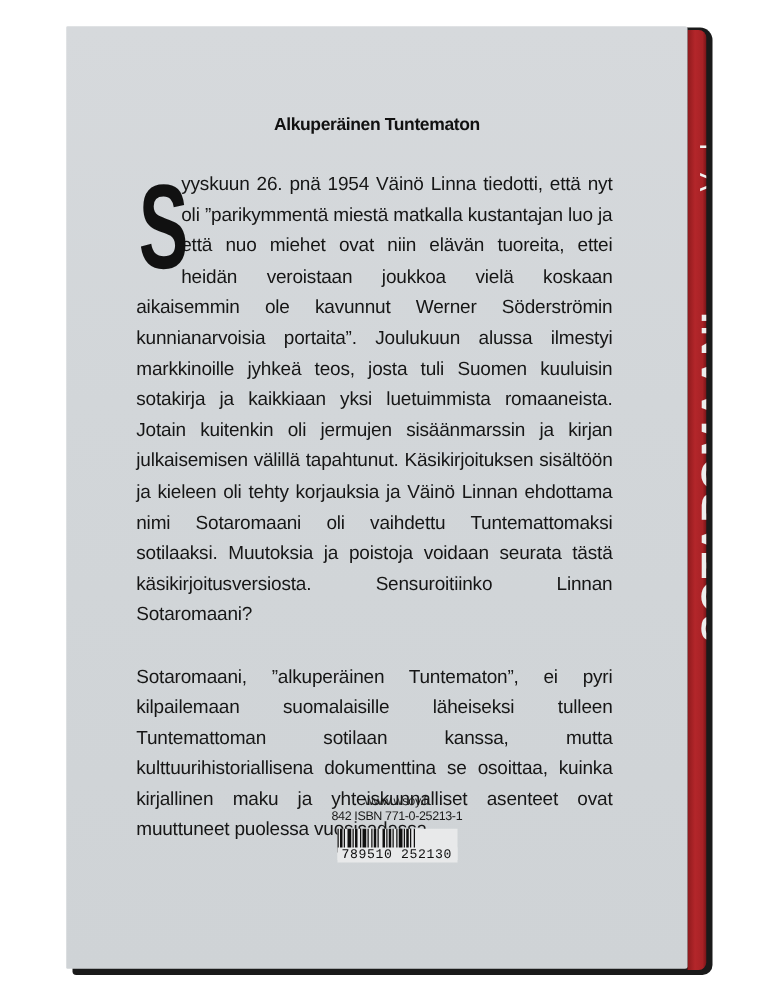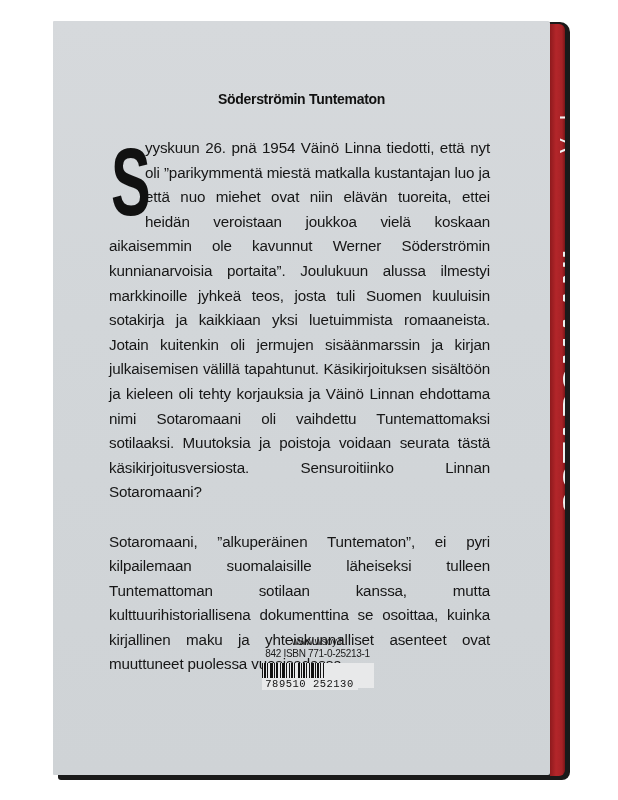--- a/index.html
+++ b/index.html
@@ -52,21 +52,21 @@
     float:left; font-family:"Liberation Sans", sans-serif; font-weight:bold;
     font-size:96px; line-height:76px; height:82px; margin:8px 8px 0 2px;
     transform:scaleX(0.62); transform-origin:left top; width:26px; color:#111;
   }
   .footer {
     position:absolute; left:53px; top:636px; width:497px; text-align:center;
     color:#1a1a1a; font-family:"Liberation Sans", sans-serif;padding-left:16px;
   }
   .url { font-size:10px; line-height:12px; letter-spacing:-0.2px; }
   .isbn { font-size:10px; line-height:12px; letter-spacing:-0.3px; }
-  .barcode-wrap { display:inline-block; margin-top:3px; position:relative; width:112px; height:25px; background:#e8e9ea; }
+  .barcode-wrap { display:inline-block; margin-top:3px; position:relative; width:96px; height:25px; background:#e8e9ea; }
   .barcode-bars { position:absolute; left:0; top:0; width:96px; height:19px; display:flex; }
   .barcode-bars span { display:block; height:100%; background:#111; }
   .barcode-num {
     position:absolute; left:0; bottom:-2px; width:96px; text-align:center;
     font-family:"Liberation Mono", monospace; font-size:10.5px; line-height:12px;
     background:#e8e9ea; letter-spacing:0.5px; color:#111;
   }
   .designer { font-size:10px; line-height:12px; margin-top:1px; letter-spacing:-0.3px; }
 </style>
 </head>
@@ -76,21 +76,21 @@
 
 <div class="spine">
   <div class="spine-text">
     <div class="spine-author">V L</div>
     <div class="spine-title">SOTAROMAANI</div>
   </div>
 </div>
 
 <div class="cover"></div>
 
-<div class="cover-title">Söderströmin Tuntematon</div>
+<div class="cover-title">Alkuperäinen Tuntematon</div>
 
 <div class="blurb">
   <p><span class="dropcap">S</span><span>yyskuun 26. pnä 1954 Väinö Linna tiedotti, että nyt oli ”parikymmentä miestä matkalla kustantajan luo ja että nuo miehet ovat niin elävän tuoreita, ettei heidän veroistaan joukkoa vielä koskaan aikaisemmin ole kavunnut Werner Söderströmin kunnianarvoisia portaita”. Joulukuun alussa ilmestyi markkinoille jyhkeä teos, josta tuli Suomen kuuluisin sotakirja ja kaikkiaan yksi luetuimmista romaaneista. Jotain kuitenkin oli jermujen sisäänmarssin ja kirjan julkaisemisen välillä tapahtunut. Käsikirjoituksen sisältöön ja kieleen oli tehty korjauksia ja Väinö Linnan ehdottama nimi Sotaromaani oli vaihdettu Tuntemattomaksi sotilaaksi. Muutoksia ja poistoja voidaan seurata tästä käsikirjoitusversiosta. Sensuroitiinko Linnan Sotaromaani?</span></p>
   <p>Sotaromaani, ”alkuperäinen Tuntematon”, ei pyri kilpailemaan suomalaisille läheiseksi tulleen Tuntemattoman sotilaan kanssa, mutta kulttuurihistoriallisena dokumenttina se osoittaa, kuinka kirjallinen maku ja yhteiskunnalliset asenteet ovat muuttuneet puolessa vuosisadassa.</p>
 </div>
 
 <div class="footer">
   <div class="url">www.wsoy.fi</div>
   <div class="isbn">842 ISBN 771-0-25213-1</div>
   <div class="barcode-wrap">

